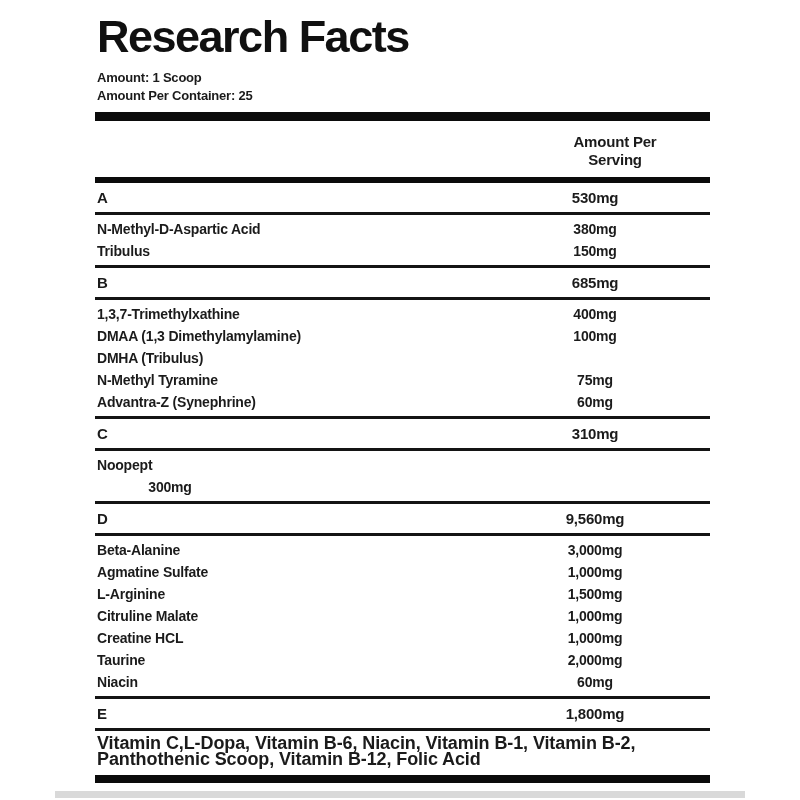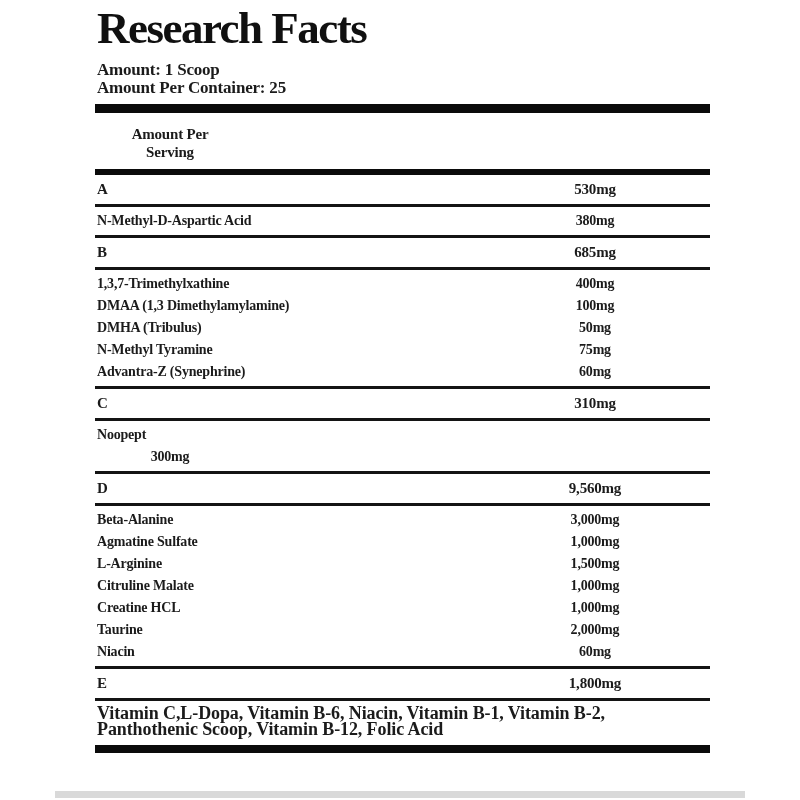--- a/index.html
+++ b/index.html
@@ -13,50 +13,50 @@
   }
   .page {
     position: relative;
     width: 800px;
     height: 800px;
     background: #ffffff;
   }
   .label {
     position: absolute;
     left: 95px;
-    top: 0;
+    top: 8px;
     width: 615px;
     color: #1d1d1d;
     font-weight: 700;
     letter-spacing: -0.2px;
     filter: blur(0.4px) contrast(1.02);
-    font-family: Liberation Serif, serif;
   }
   .title {
     font-size: 45px;
     font-weight: 700;
     letter-spacing: -1.5px;
     margin: 6px 0 10px 2px;
     line-height: 1.0;
     color: #121212;
   }
   .serving-info {
     margin: 0 0 7px 2px;
   }
   .serving-info div {
-    font-size: 17px;
+    font-size: 13px;
     line-height: 18px;
   }
   .bar-thick { height: 9px; background: #0d0d0d; }
   .bar-med   { height: 6px; background: #0d0d0d; }
   .bar-bottom{ height: 8px; background: #0d0d0d; margin-top: 2px; }
   .sep       { height: 3px; background: #161616; }
 
   .header-row {
     display: flex;
+    justify-content: flex-end;
   }
   .col-head {
     width: 150px;
     padding: 12px 20px 8px 0;
     text-align: center;
     font-size: 15px;
     line-height: 18px;
   }
 
   .row {
@@ -125,39 +125,42 @@
         <div class="row section-row">
     <span class="name">A</span>
     <span class="amt">530mg</span>
   </div>
         <div class="sep"></div>
         <div class="group">
           <div class="row ing-row">
     <span class="name">N-Methyl-D-Aspartic Acid</span>
     <span class="amt">380mg</span>
   </div>
+          <div class="row ing-row">
+    <span class="name">Tribulus</span>
+    <span class="amt">150mg</span>
+  </div>
         </div>
         <div class="sep"></div>
         <div class="row section-row">
     <span class="name">B</span>
     <span class="amt">685mg</span>
   </div>
         <div class="sep"></div>
         <div class="group">
           <div class="row ing-row">
     <span class="name">1,3,7-Trimethylxathine</span>
     <span class="amt">400mg</span>
   </div>
           <div class="row ing-row">
     <span class="name">DMAA (1,3 Dimethylamylamine)</span>
     <span class="amt">100mg</span>
   </div>
           <div class="row ing-row">
     <span class="name">DMHA (Tribulus)</span>
-    <span class="amt">50mg</span>
   </div>
           <div class="row ing-row">
     <span class="name">N-Methyl Tyramine</span>
     <span class="amt">75mg</span>
   </div>
           <div class="row ing-row">
     <span class="name">Advantra-Z (Synephrine)</span>
     <span class="amt">60mg</span>
   </div>
         </div>

